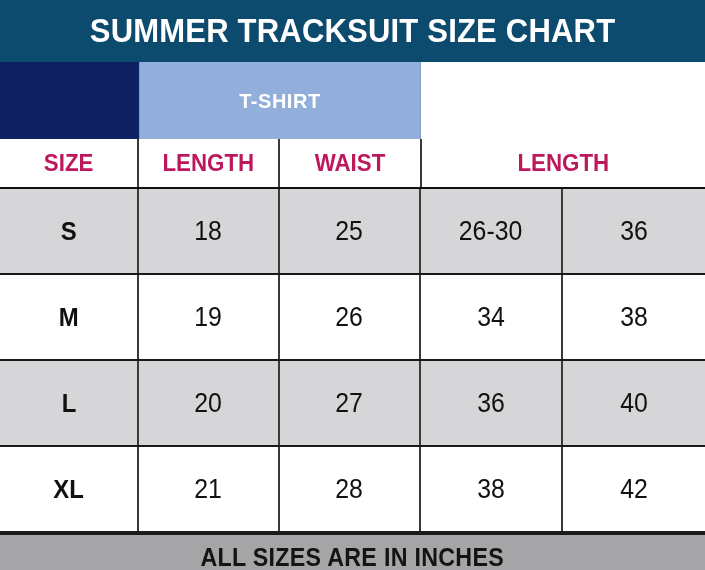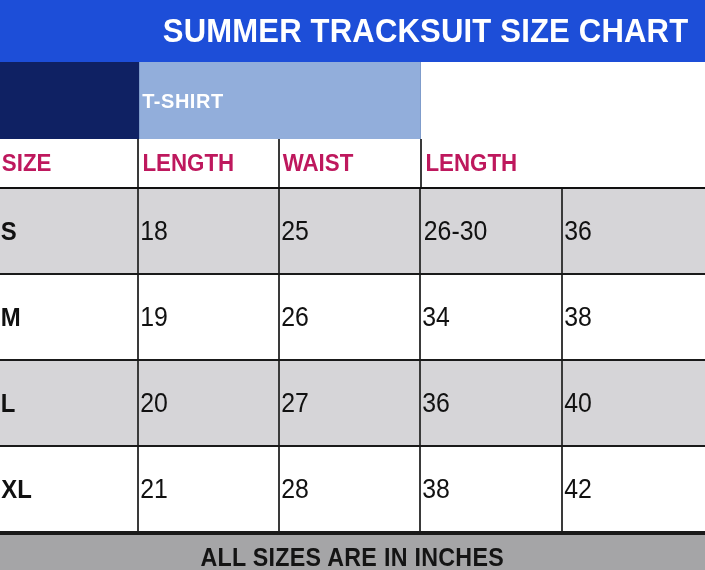--- a/index.html
+++ b/index.html
@@ -19,24 +19,24 @@
     height: 570px;
     background: #0d0d0d;
     display: flex;
     flex-direction: column;
     box-sizing: border-box;
   }
 
   
   .title-band {
     height: 62px;
-    background: #1d4ed8;
+    background: #0c4a6e;
     display: flex;
     align-items: center;
-    justify-content: flex-end;
+    justify-content: center;
     flex: 0 0 62px;
   }
   .title-text {
     color: #ffffff;
     font-size: 33px;
     font-weight: bold;
     letter-spacing: 0.2px;
     font-family: "Liberation Sans Narrow", "Liberation Sans", sans-serif;
     transform: scaleX(0.94);
     white-space: nowrap;
@@ -52,20 +52,21 @@
 
   .row {
     display: flex;
     width: 100%;
   }
 
   .cell {
     box-sizing: border-box;
     display: flex;
     align-items: center;
+    justify-content: center;
     text-align: center;
     overflow: hidden;
   }
 
   
   .c0 { flex: 0 0 139px; }
   .c1 { flex: 0 0 141px; }
   .c2 { flex: 0 0 141px; }
   .c3 { flex: 0 0 142px; }
   .c4 { flex: 1 1 auto; }

